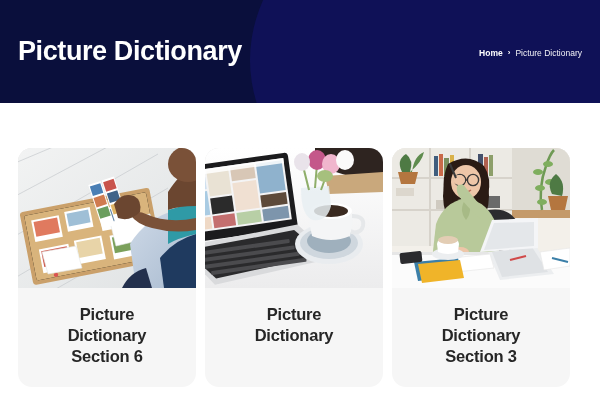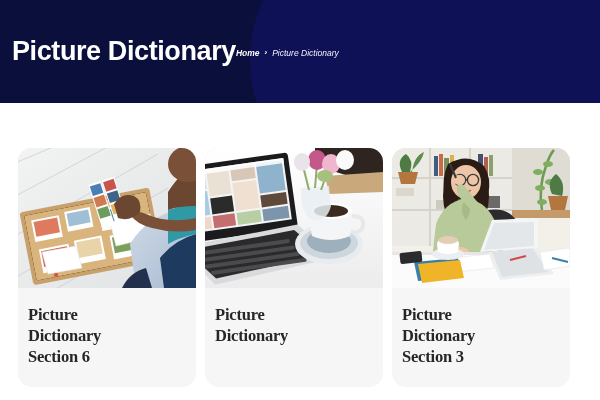--- a/index.html
+++ b/index.html
@@ -29,43 +29,43 @@
     height: 460px;
     border-radius: 50%;
     background: #101258;
     opacity: 0.95;
   }
   #header-inner {
     position: relative;
     z-index: 2;
     width: 600px;
     height: 103px;
-    padding: 0 12px;
+    padding: 0 18px;
     display: flex;
     align-items: center;
+    justify-content: space-between;
   }
   #page-title {
     color: #ffffff;
     font-size: 27px;
     font-weight: bold;
     letter-spacing: -0.4px;
     line-height: 1.1;
     white-space: nowrap;
   }
 
   
   #breadcrumb {
     display: flex;
     align-items: center;
     gap: 5px;
     color: #ffffff;
     font-size: 8.5px;
     white-space: nowrap;
     padding-top: 2px;
-    font-style: italic;
   }
   .crumb-home {
     font-weight: bold;
     color: #ffffff;
     text-decoration: none;
   }
   .crumb-sep {
     font-size: 8px;
     font-weight: bold;
     line-height: 1;
@@ -98,26 +98,26 @@
     position: relative;
     width: 100%;
     height: 140px;
     overflow: hidden;
     background: #e8e8e8;
   }
   .card-thumb svg { display: block; width: 100%; height: 100%; }
   .card-caption {
     flex: 1 1 auto;
     padding: 16px 10px 20px 10px;
+    text-align: center;
     font-size: 16.5px;
     font-weight: bold;
     line-height: 1.28;
     color: #262626;
     letter-spacing: -0.2px;
-    font-family: Liberation Serif, serif;
   }
 </style>
 </head>
 <body>
 
 <div id="page-header">
   <div id="header-arc"></div>
 
   <div id="header-inner">
     <h1 id="page-title">Picture Dictionary</h1>

